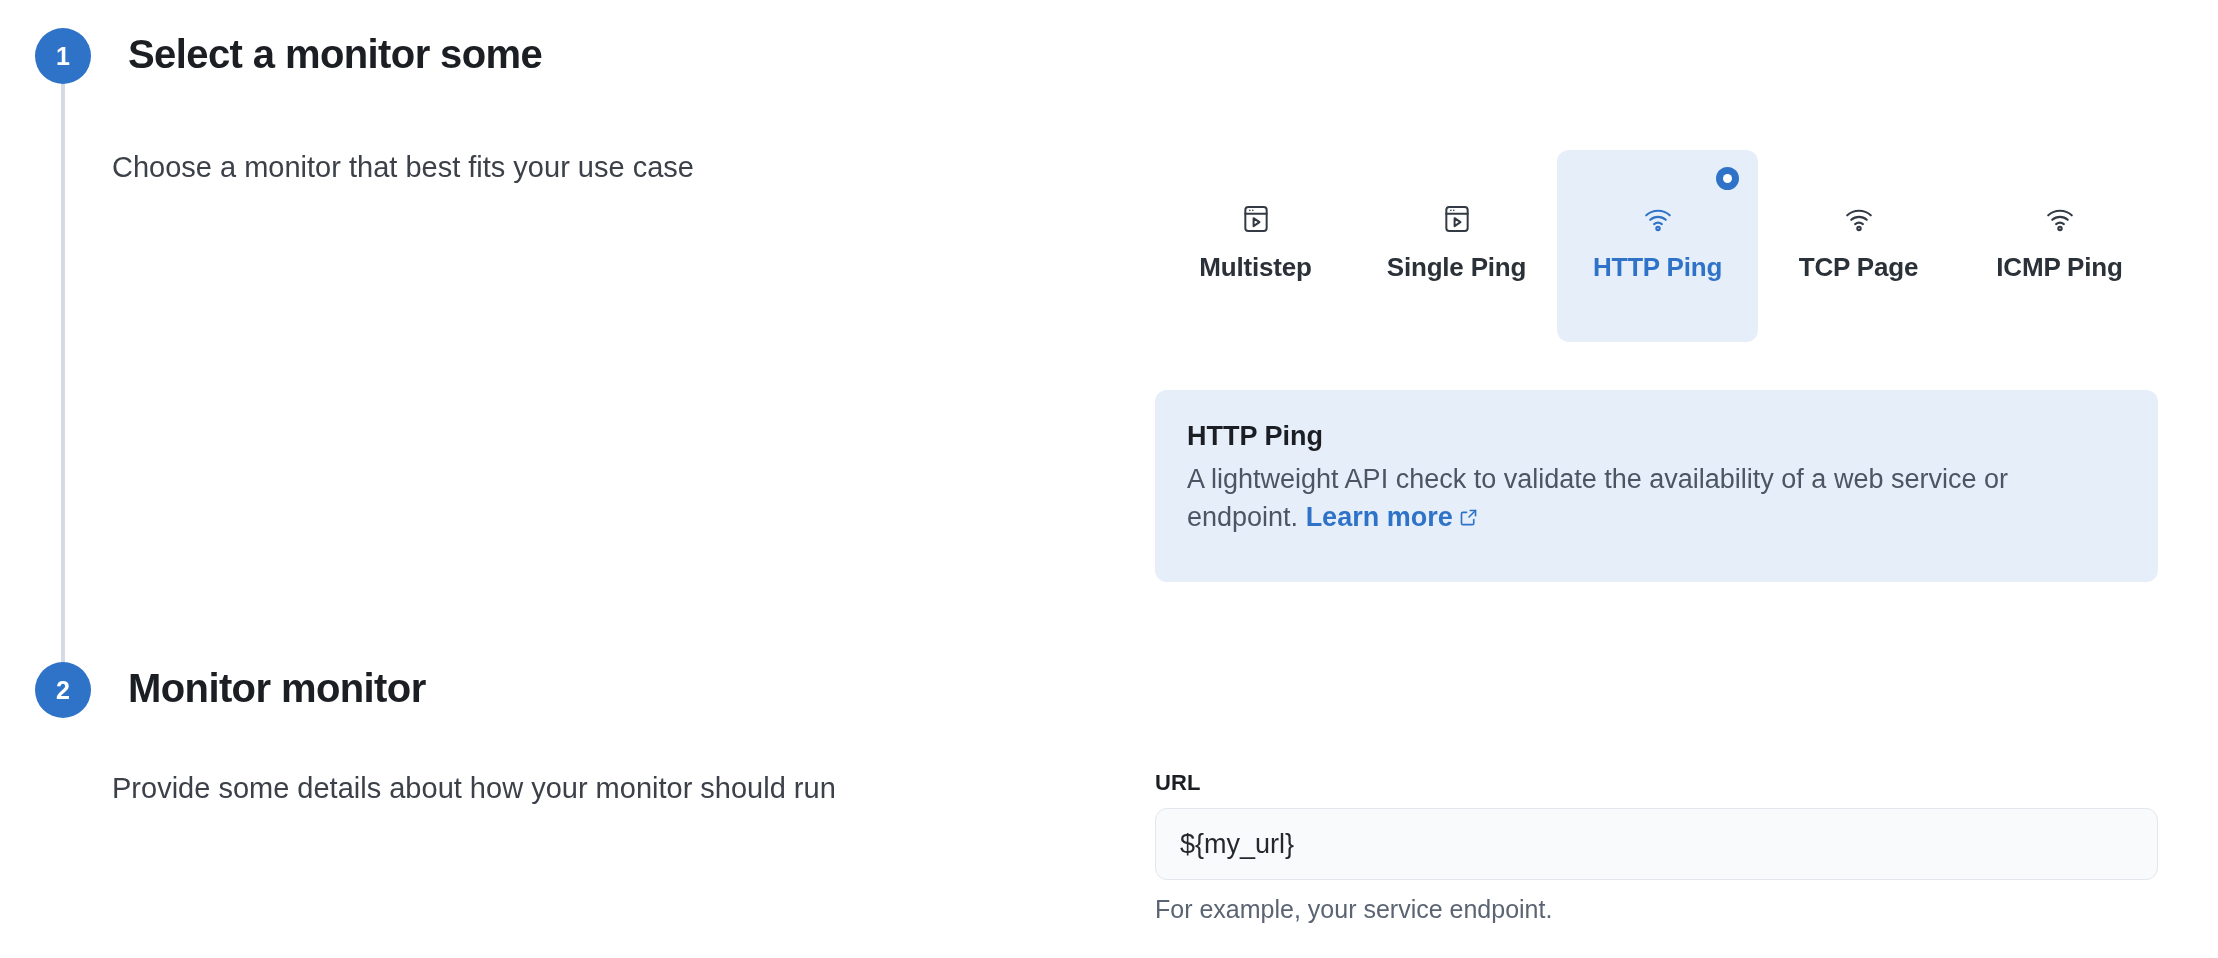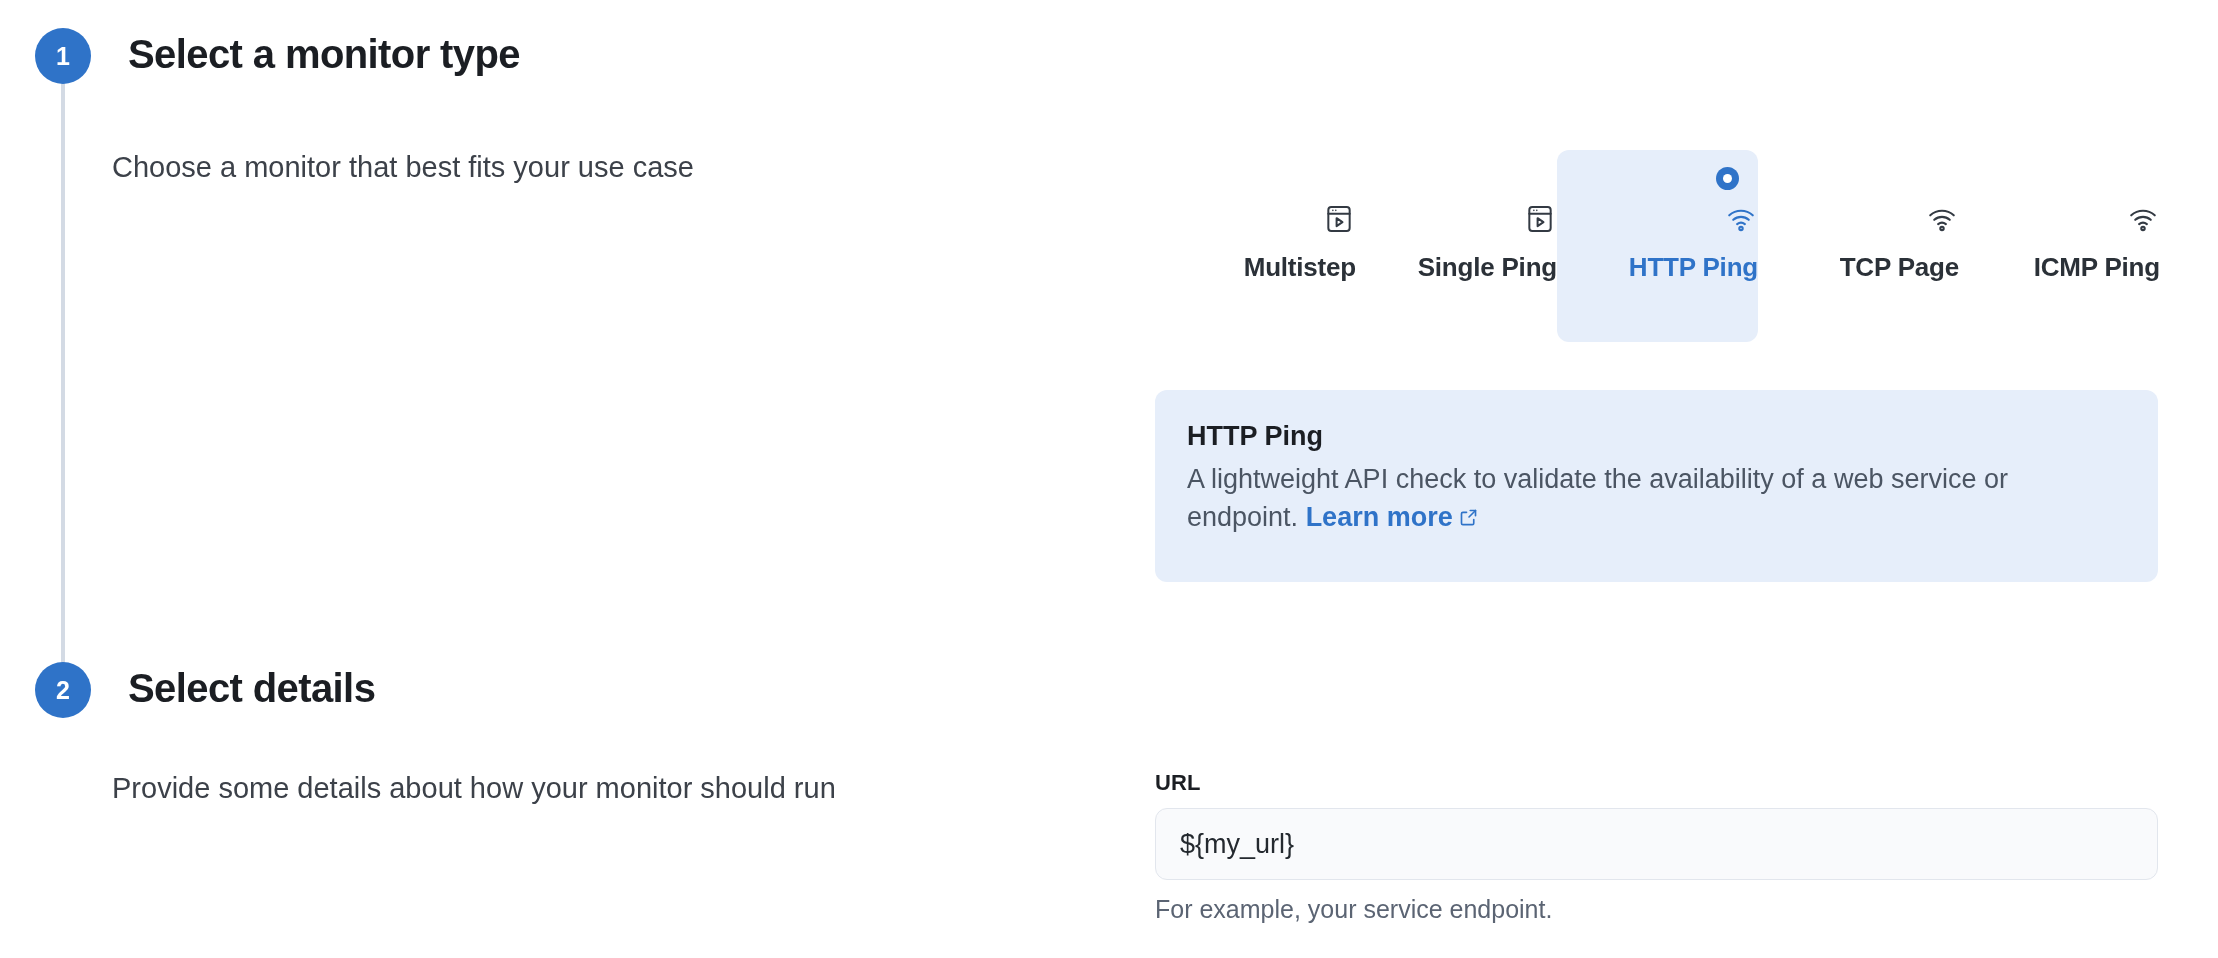--- a/index.html
+++ b/index.html
@@ -84,21 +84,21 @@
     width: 1005px;
     height: 192px;
     display: flex;
     align-items: stretch;
   }
   .type-card {
     position: relative;
     flex: 1 1 0;
     display: flex;
     flex-direction: column;
-    align-items: flex-end;
+    align-items: center;
     justify-content: flex-start;
     padding-top: 52px;
     border-radius: 12px;
     background: transparent;
     cursor: pointer;
     box-sizing: border-box;
   }
   .type-card.selected {
     background: #e6eefa;
   }
@@ -218,27 +218,27 @@
 </head>
 <body>
 
 <div class="page">
 
   <div class="rail"></div>
 
   <div class="step-circle s1">
     <span>1</span>
   </div>
-  <div class="section-title t1">Select a monitor type</div>
+  <div class="section-title t1">Select a monitor some</div>
   <div class="section-sub p1">Choose a monitor that best fits your use case</div>
 
   <div class="step-circle s2">
     <span>2</span>
   </div>
-  <div class="section-title t2">Select details</div>
+  <div class="section-title t2">Monitor monitor</div>
   <div class="section-sub p2">Provide some details about how your monitor should run</div>
 
   <div class="type-row">
 
     <div class="type-card">
       <span class="icon-wrap">
         <svg width="32" height="32" viewBox="0 0 24 24" fill="none" stroke="currentColor" stroke-width="1.5" stroke-linecap="round" stroke-linejoin="round">
           <rect x="4" y="3" width="16" height="18" rx="2.2"></rect>
           <line x1="4" y1="8" x2="20" y2="8"></line>
           <circle cx="7.4" cy="5.5" r="0.6" fill="currentColor" stroke="none"></circle>

